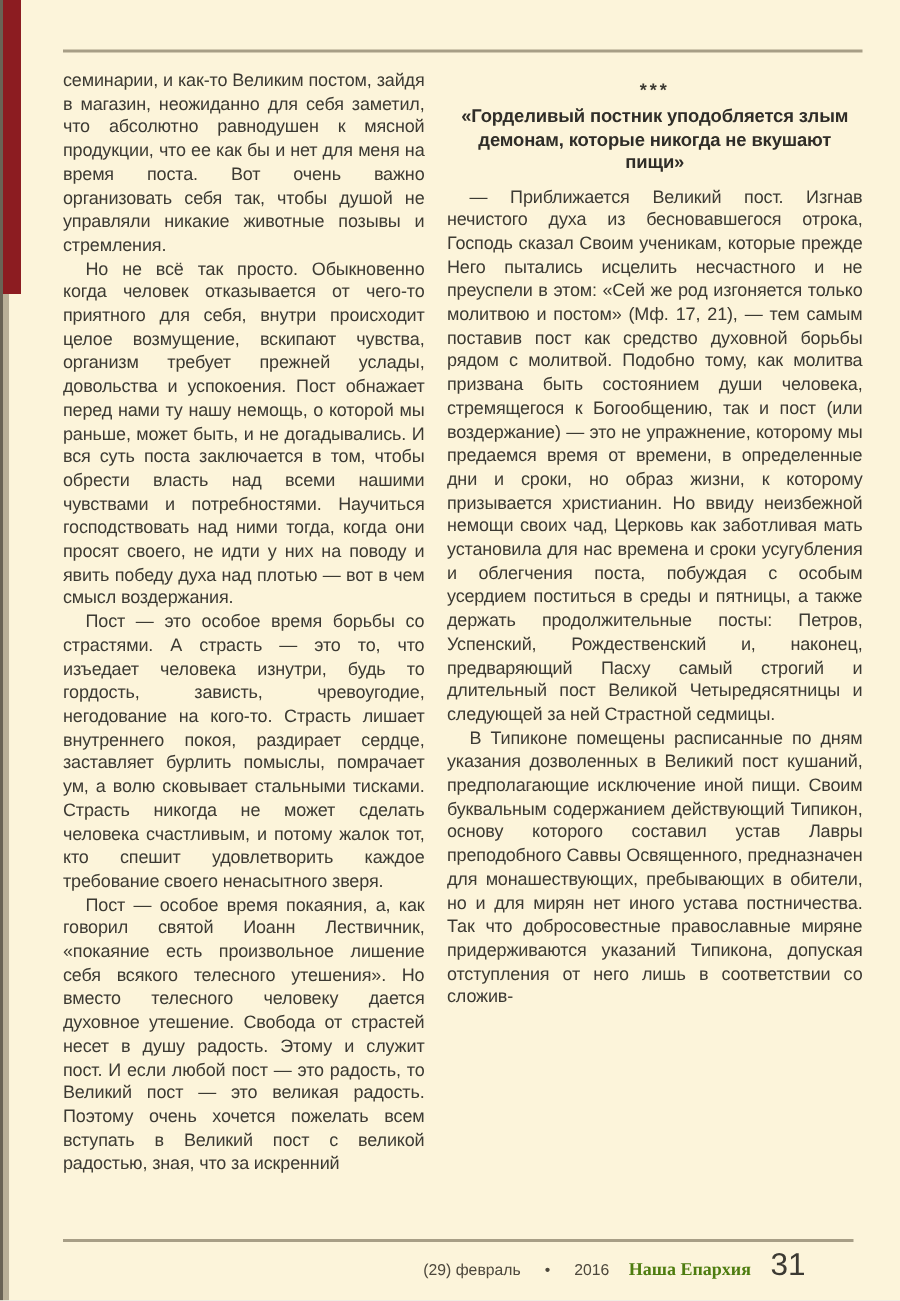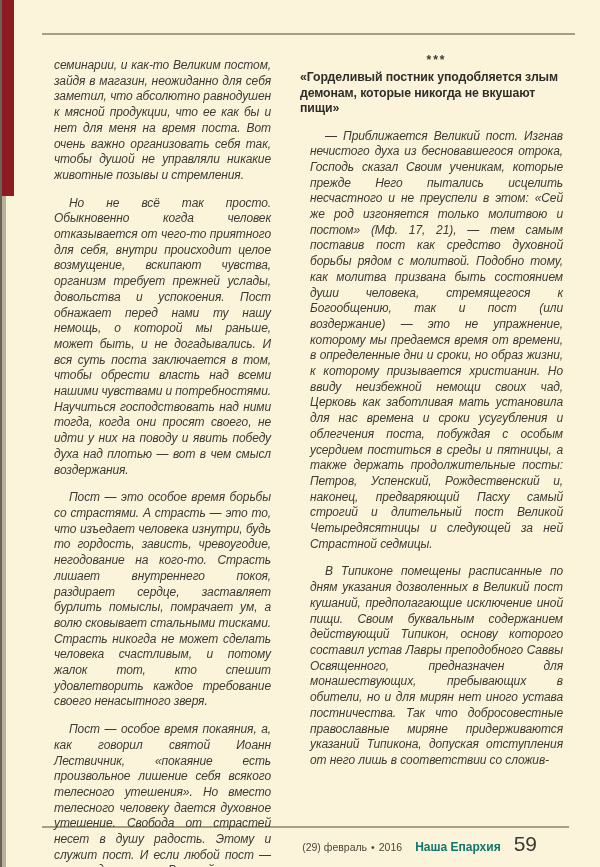--- a/index.html
+++ b/index.html
@@ -16,51 +16,50 @@
   .edge-strip  { position:absolute; left:2px; top:0; width:4px; height:867px; background:#bab098; }
   .accent-bar  { position:absolute; left:2px; top:0; width:12px; height:196px; background:#8c1c21; }
   .rule-top    { position:absolute; left:42px; top:33px;  width:533px; height:2px; background:#a79e86; }
   .rule-bottom { position:absolute; left:42px; top:826px; width:527px; height:2px; background:#a79e86; }
 
   .columns { position:absolute; left:42px; top:46px; right:25px; display:flex; gap:15px; }
   .col-left  { width:241px; flex:none; }
   .col-right { flex:1; min-width:0; }
 
   p.body-par {
-    margin:12px;
+    margin:0;
     font-size:12px;
     line-height:15.7px;
     text-align:justify;
     letter-spacing:-0.1px;
-    font-style:italic;
   }
   p.ind { text-indent:15px; }
 
   .separator {
     text-align:center; font-weight:bold; font-size:12px;
     letter-spacing:2px; margin:7px 0 3px 0; color:#3c3a33;
   }
   .heading {
-    font-weight:bold; text-align:left;
+    font-weight:bold; text-align:center;
     font-size:12.3px; line-height:15.5px;
     margin:3px 2px 7px 2px; color:#2f2d28;
     letter-spacing:-0.1px;
   }
   p.byline {
     font-style:italic; text-indent:22px; margin:0 0 1px 0;
   }
   .byline-name { font-weight:bold; letter-spacing:0.5px; }
 
   .footer {
     position:absolute; top:833px; right:63px;
     display:flex; align-items:baseline; gap:13px;
     white-space:nowrap;
   }
-  .footer .issue-group { display:flex; align-items:center; gap:4px; font-size:10.5px; color:#4c473c; }
-  .footer .mag  { font-size:12px; font-weight:bold; color:#0f766e; }
+  .footer .issue-group { display:flex; align-items:center; gap:16px; font-size:10.5px; color:#4c473c; }
+  .footer .mag  { font-size:12px; font-weight:bold; color:#4d7c0f;font-family:Liberation Serif, serif; }
   .footer .pagenum { font-size:21px; line-height:1; color:#3c3a33; }
 </style>
 </head>
 <body>
 
 <div class="page">
 
   <div class="edge-line"></div>
   <div class="edge-strip"></div>
   <div class="accent-bar"></div>
@@ -86,16 +85,16 @@
 
   </div>
 
   <div class="footer">
     <span class="issue-group">
       <span>(29) февраль</span>
       <span>•</span>
       <span>2016</span>
     </span>
     <span class="mag">Наша Епархия</span>
-    <span class="pagenum">59</span>
+    <span class="pagenum">31</span>
   </div>
 
 </div>
 
 </body></html>

